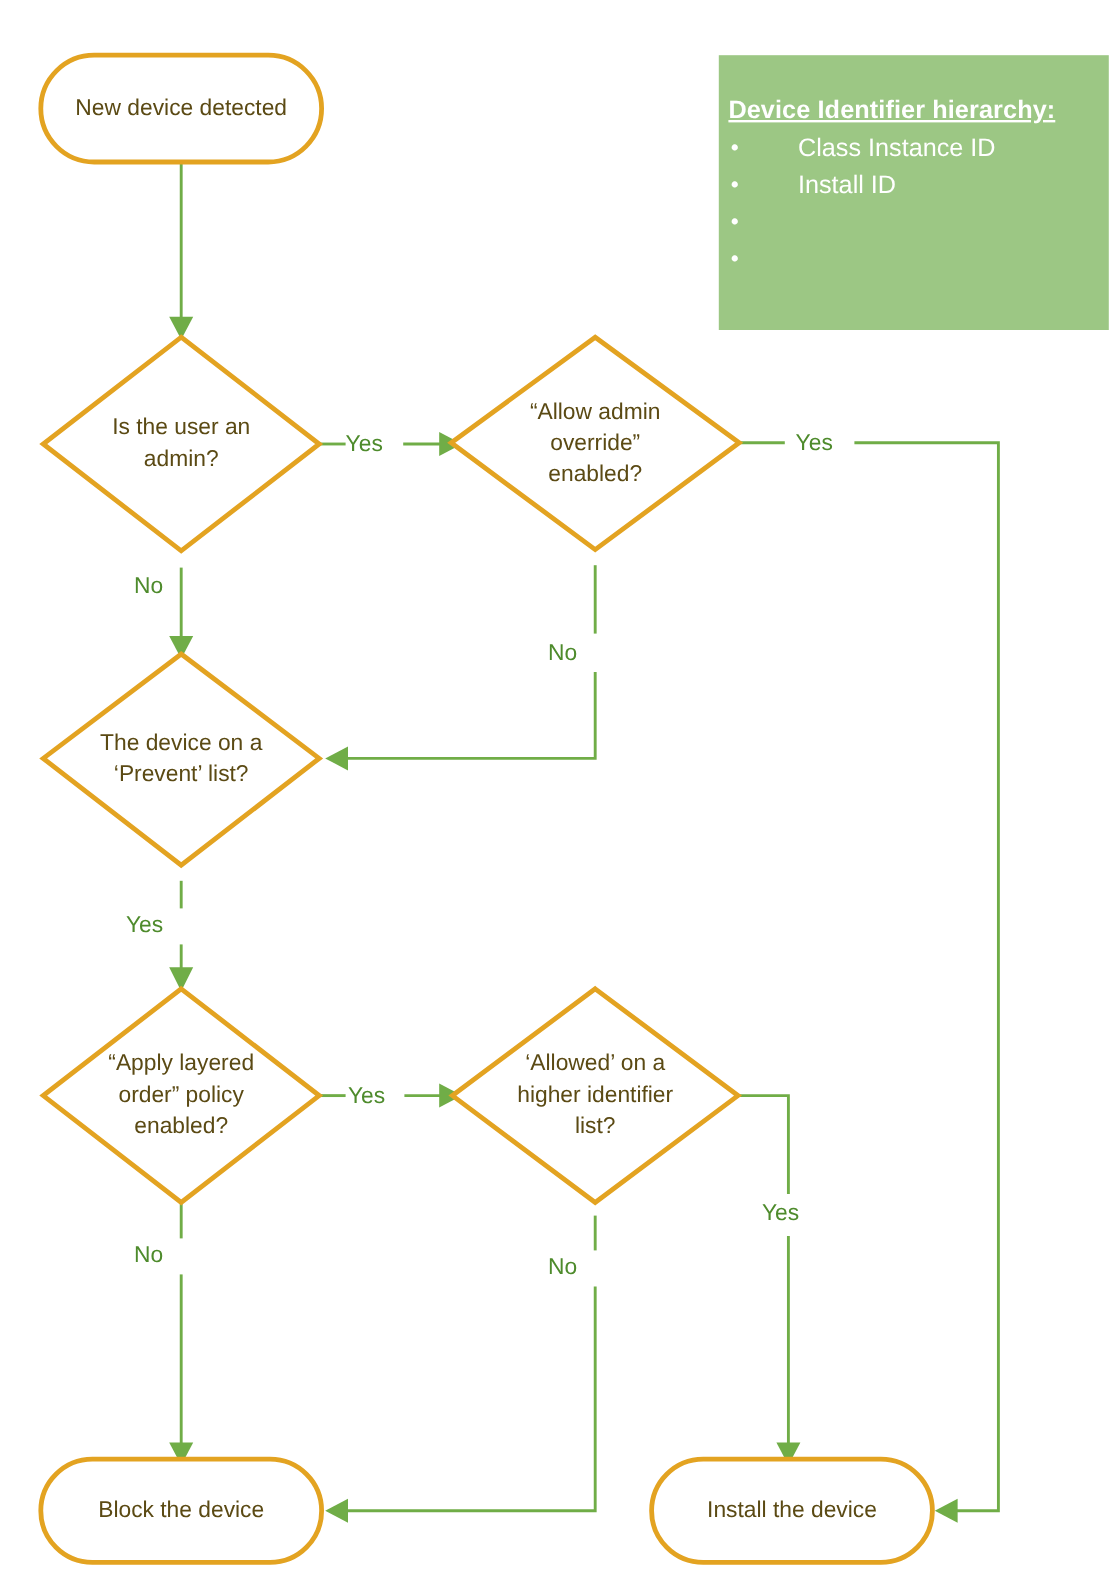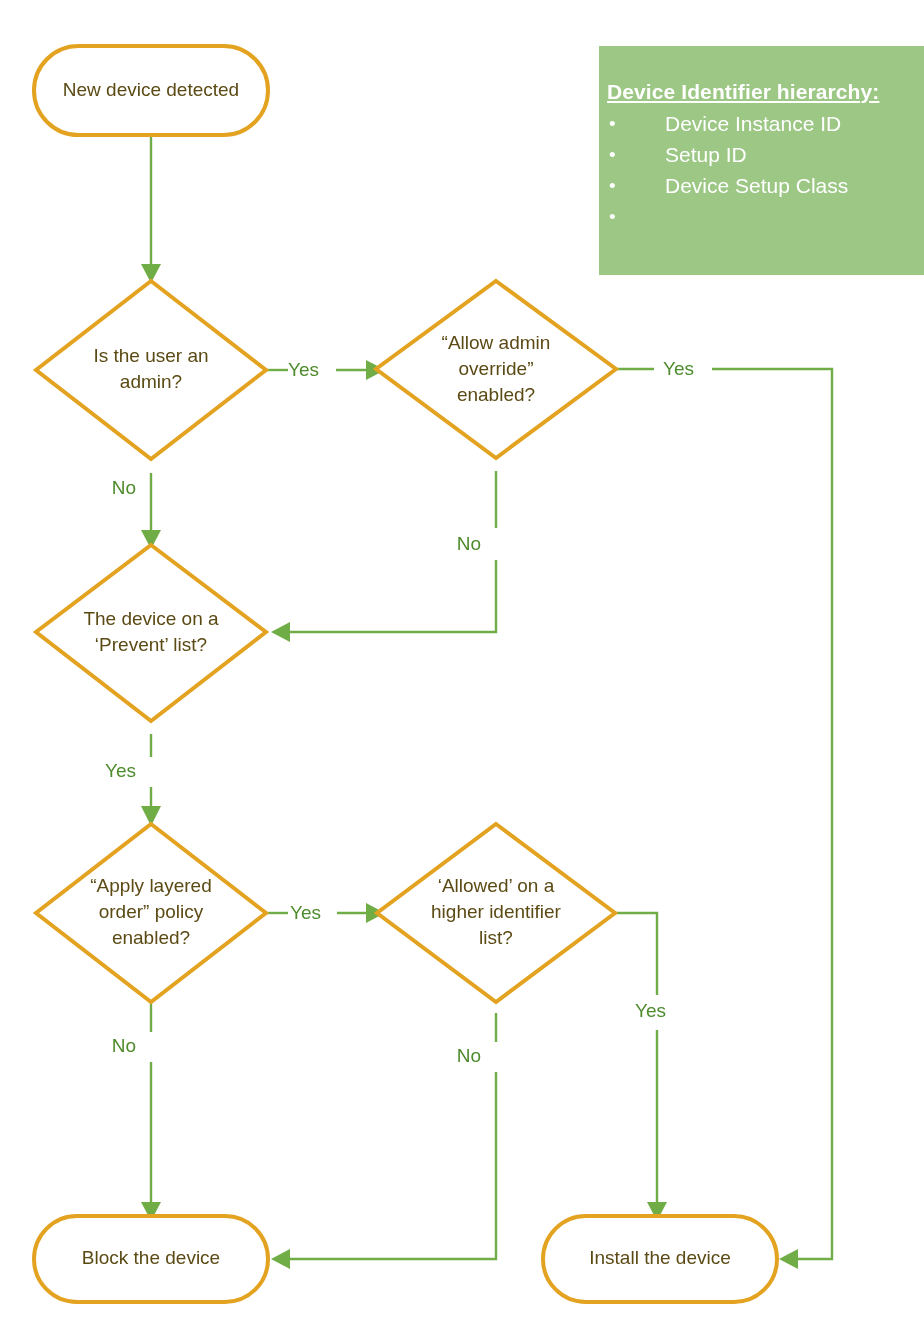--- a/index.html
+++ b/index.html
@@ -239,29 +239,28 @@
       <text class="node-text" x="660" y="1259">Install the device</text>
     </g>
 
   </svg>
 
   <div class="legend-box">
     <div class="legend-title">Device Identifier hierarchy:</div>
     <ul class="legend-list">
       <li class="legend-item">
         <span class="legend-bullet">•</span>
-        <span>Device Instance ID</span>
-      </li>
-      <li class="legend-item">
-        <span class="legend-bullet">•</span>
-        <span>Setup ID</span>
-      </li>
-      <li class="legend-item">
-        <span class="legend-bullet">•</span>
-        <span>Device Setup Class</span>
+        <span>Class Instance ID</span>
+      </li>
+      <li class="legend-item">
+        <span class="legend-bullet">•</span>
+        <span>Install ID</span>
+      </li>
+      <li class="legend-item">
+        <span class="legend-bullet">•</span>
       </li>
       <li class="legend-item">
         <span class="legend-bullet">•</span>
       </li>
     </ul>
   </div>
 
 </div>
 
 </body></html>

